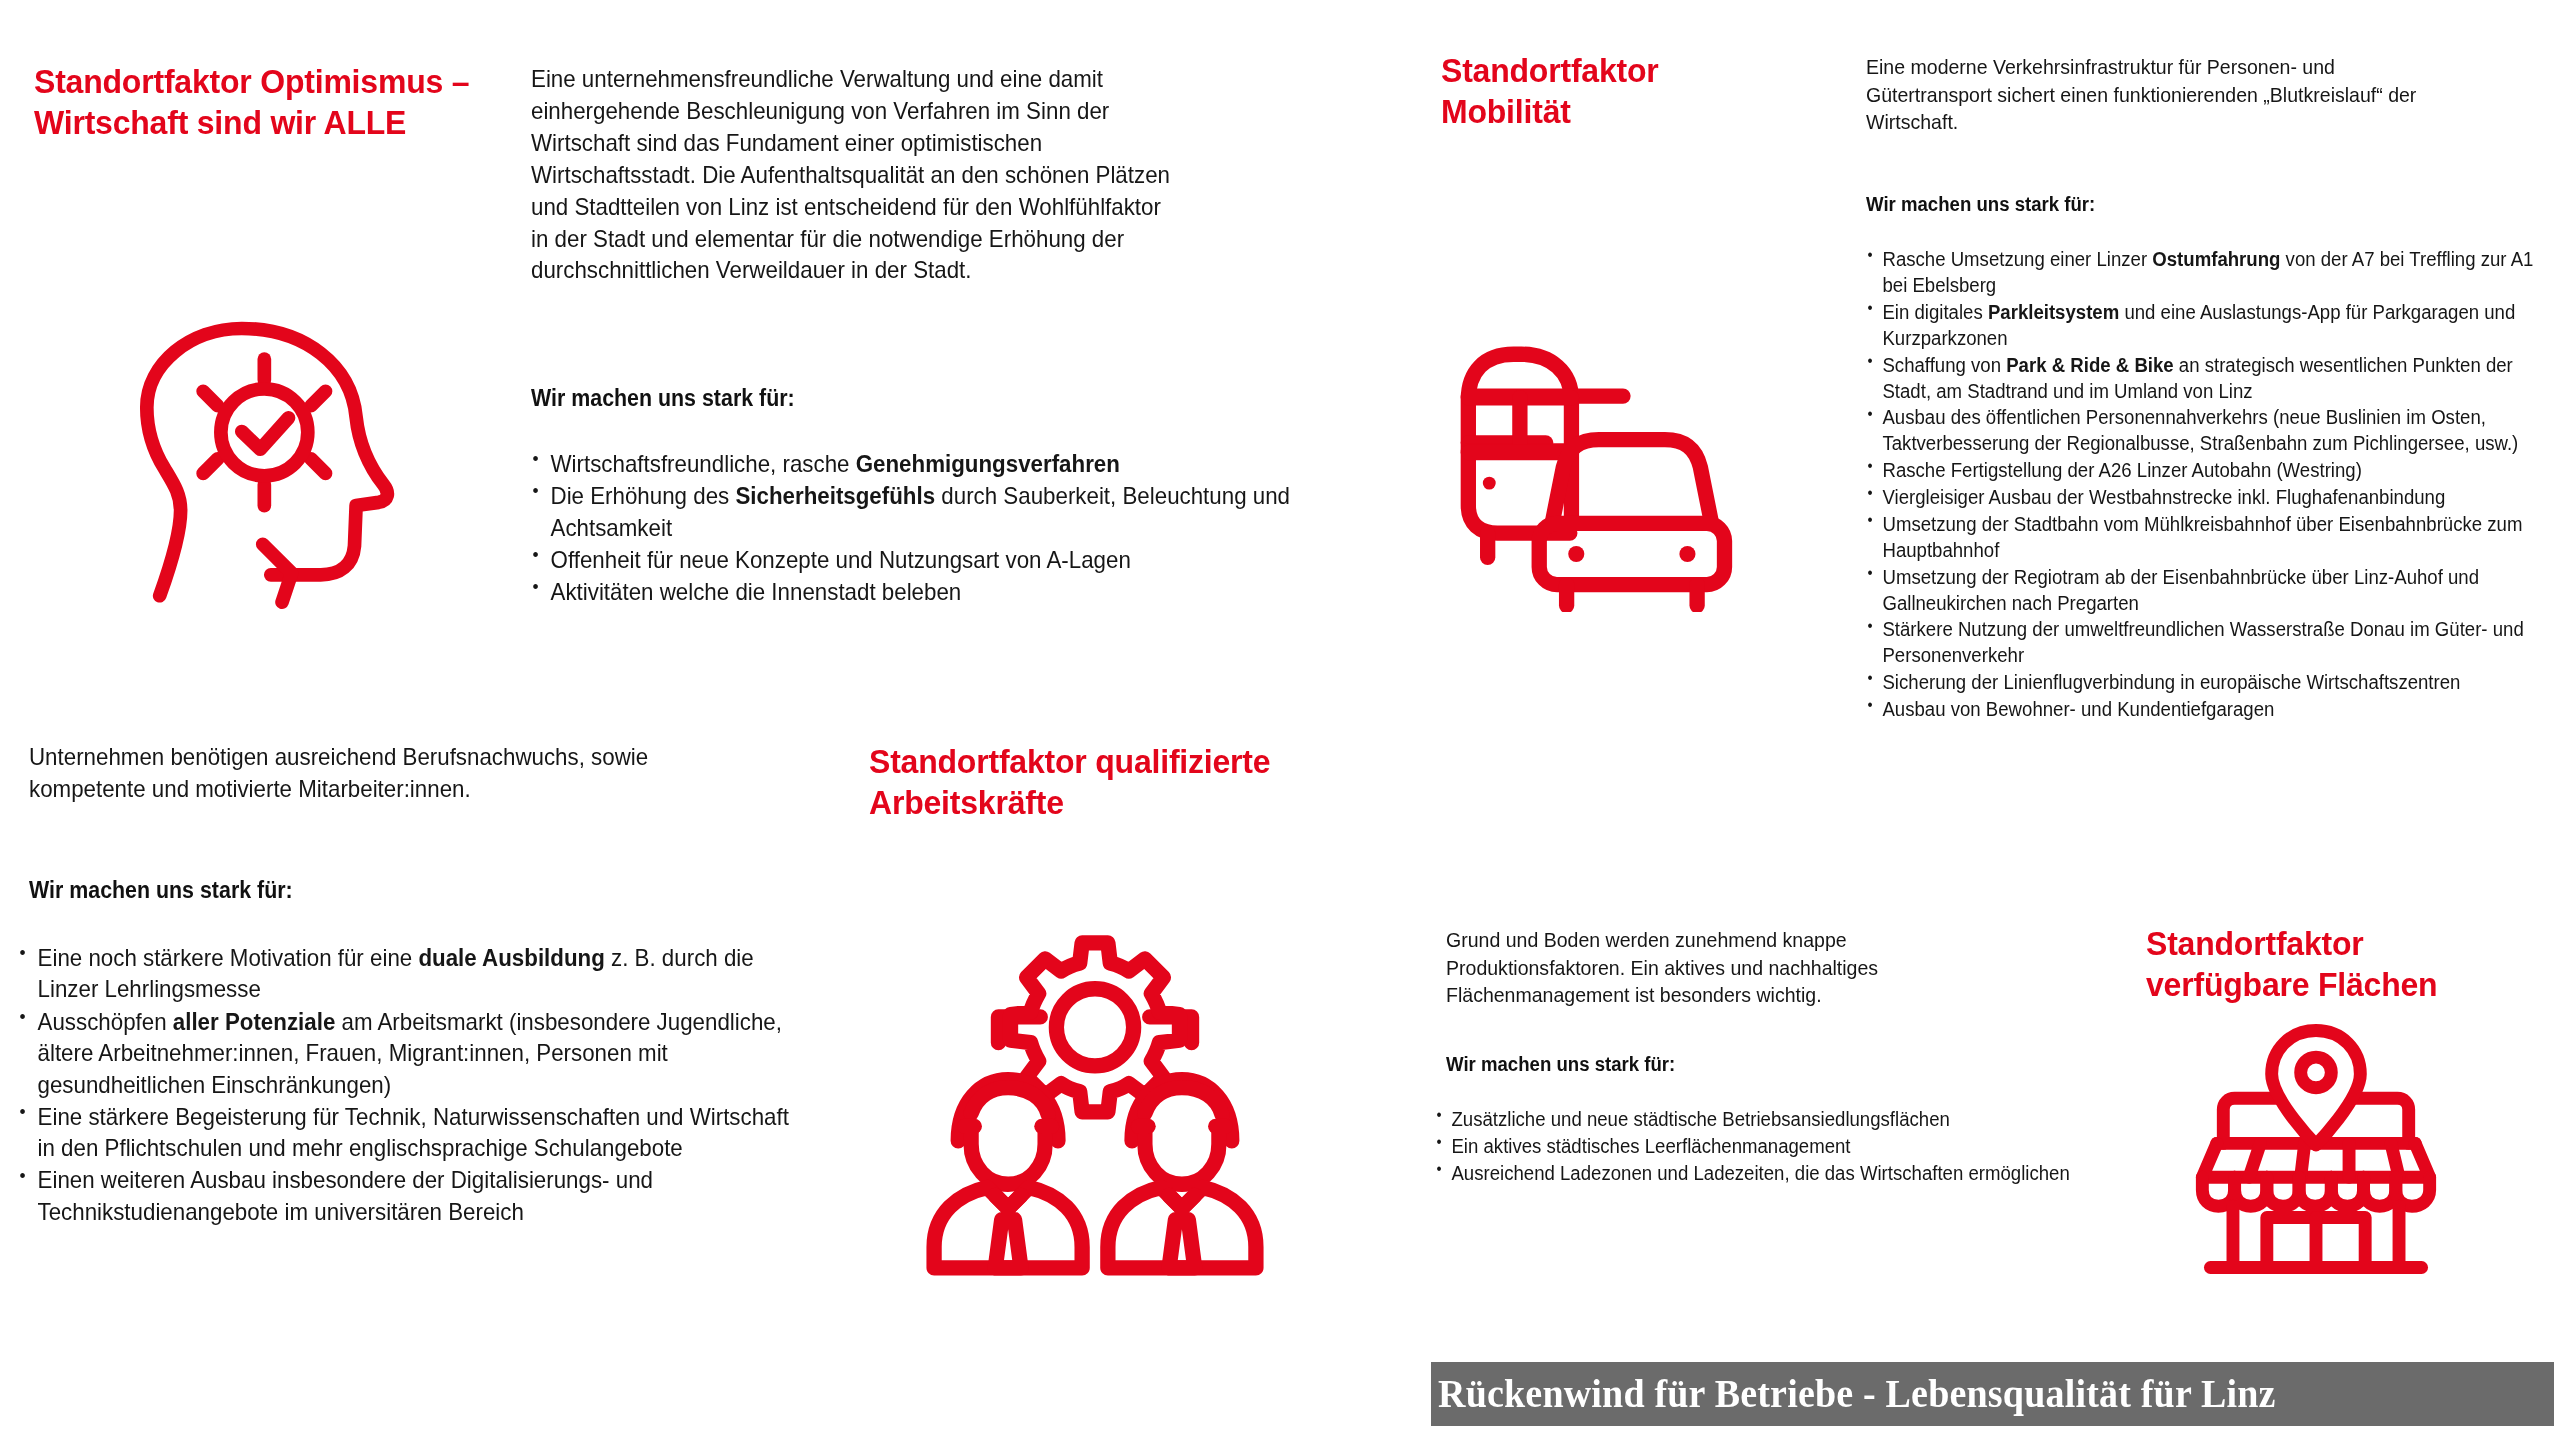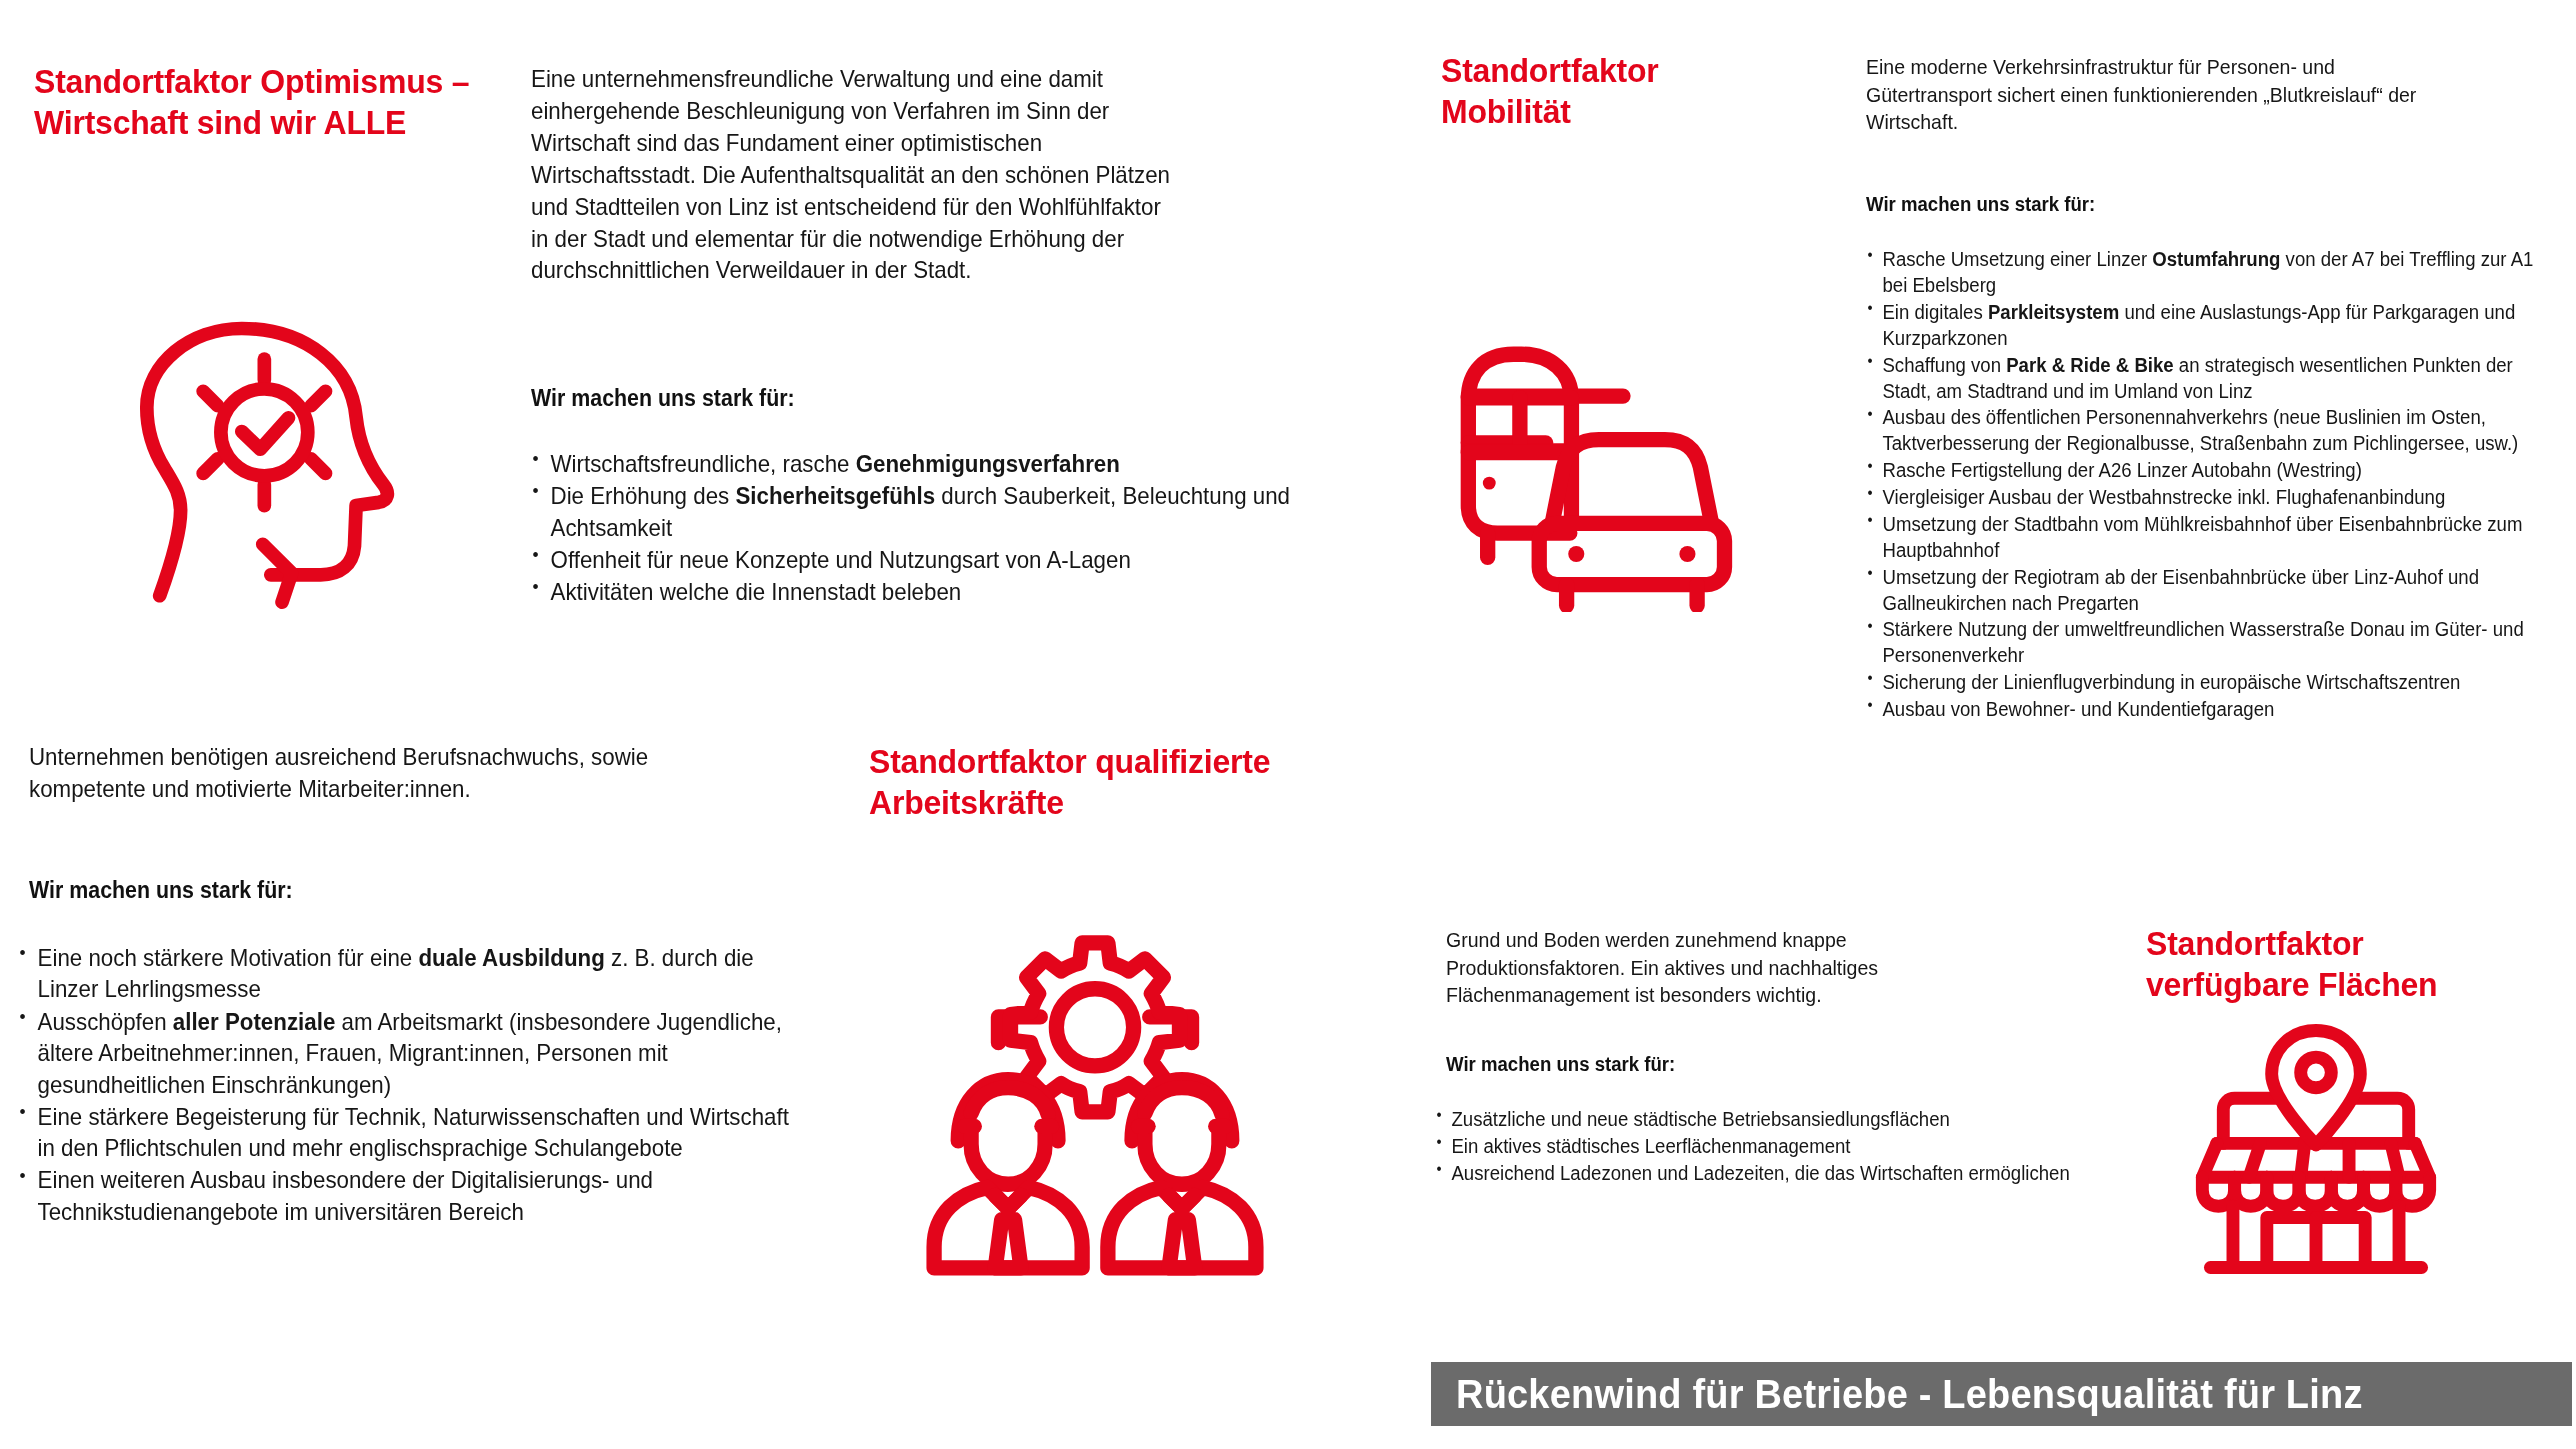--- a/index.html
+++ b/index.html
@@ -93,22 +93,23 @@
 
   
   .footer-banner {
     background: #6b6b6b;
     color: #ffffff;
     font-weight: 700;
     font-size: 40px;
     line-height: 1;
     display: flex;
     align-items: center;
-    padding-left: 25px;
+    padding-left: 7px;
     letter-spacing: 0.2px;
+    font-family: Liberation Serif, serif;
   }
   .footer-banner span {
     transform: scaleX(0.95);
     transform-origin: left center;
     display: inline-block;
   }
 
   
   .icon-wrap { display: block; }
   .icon-wrap svg { display: block; }

